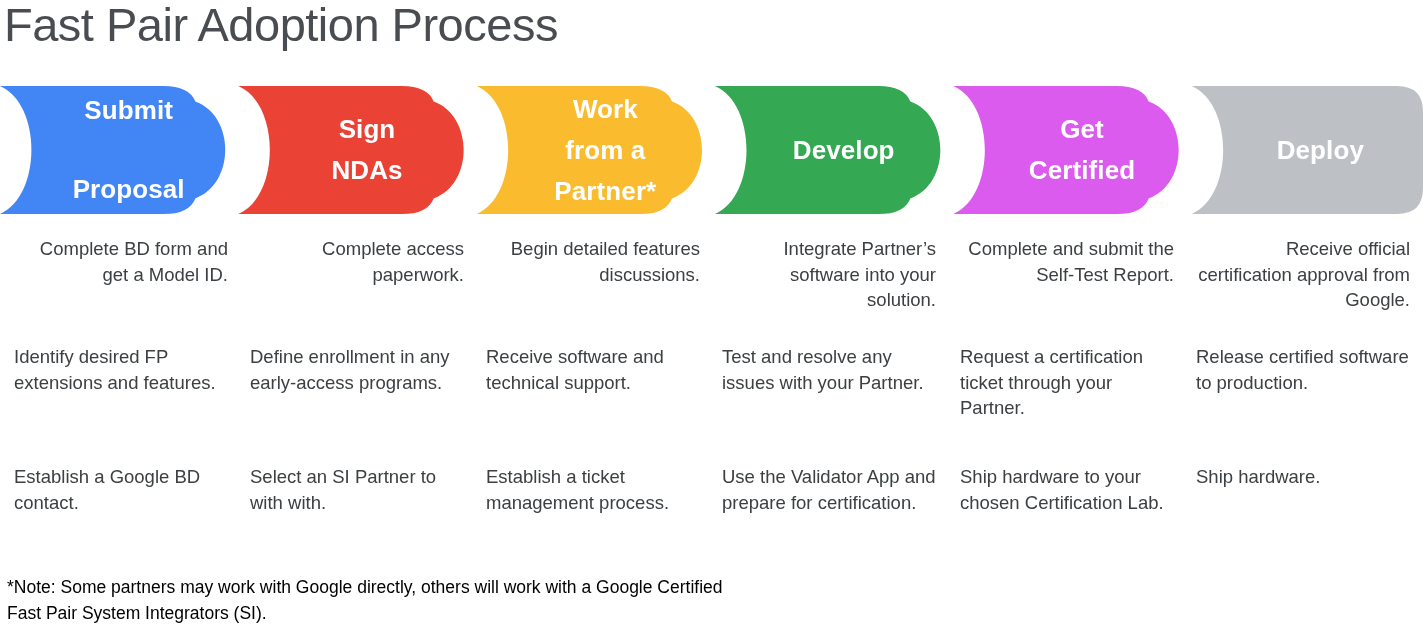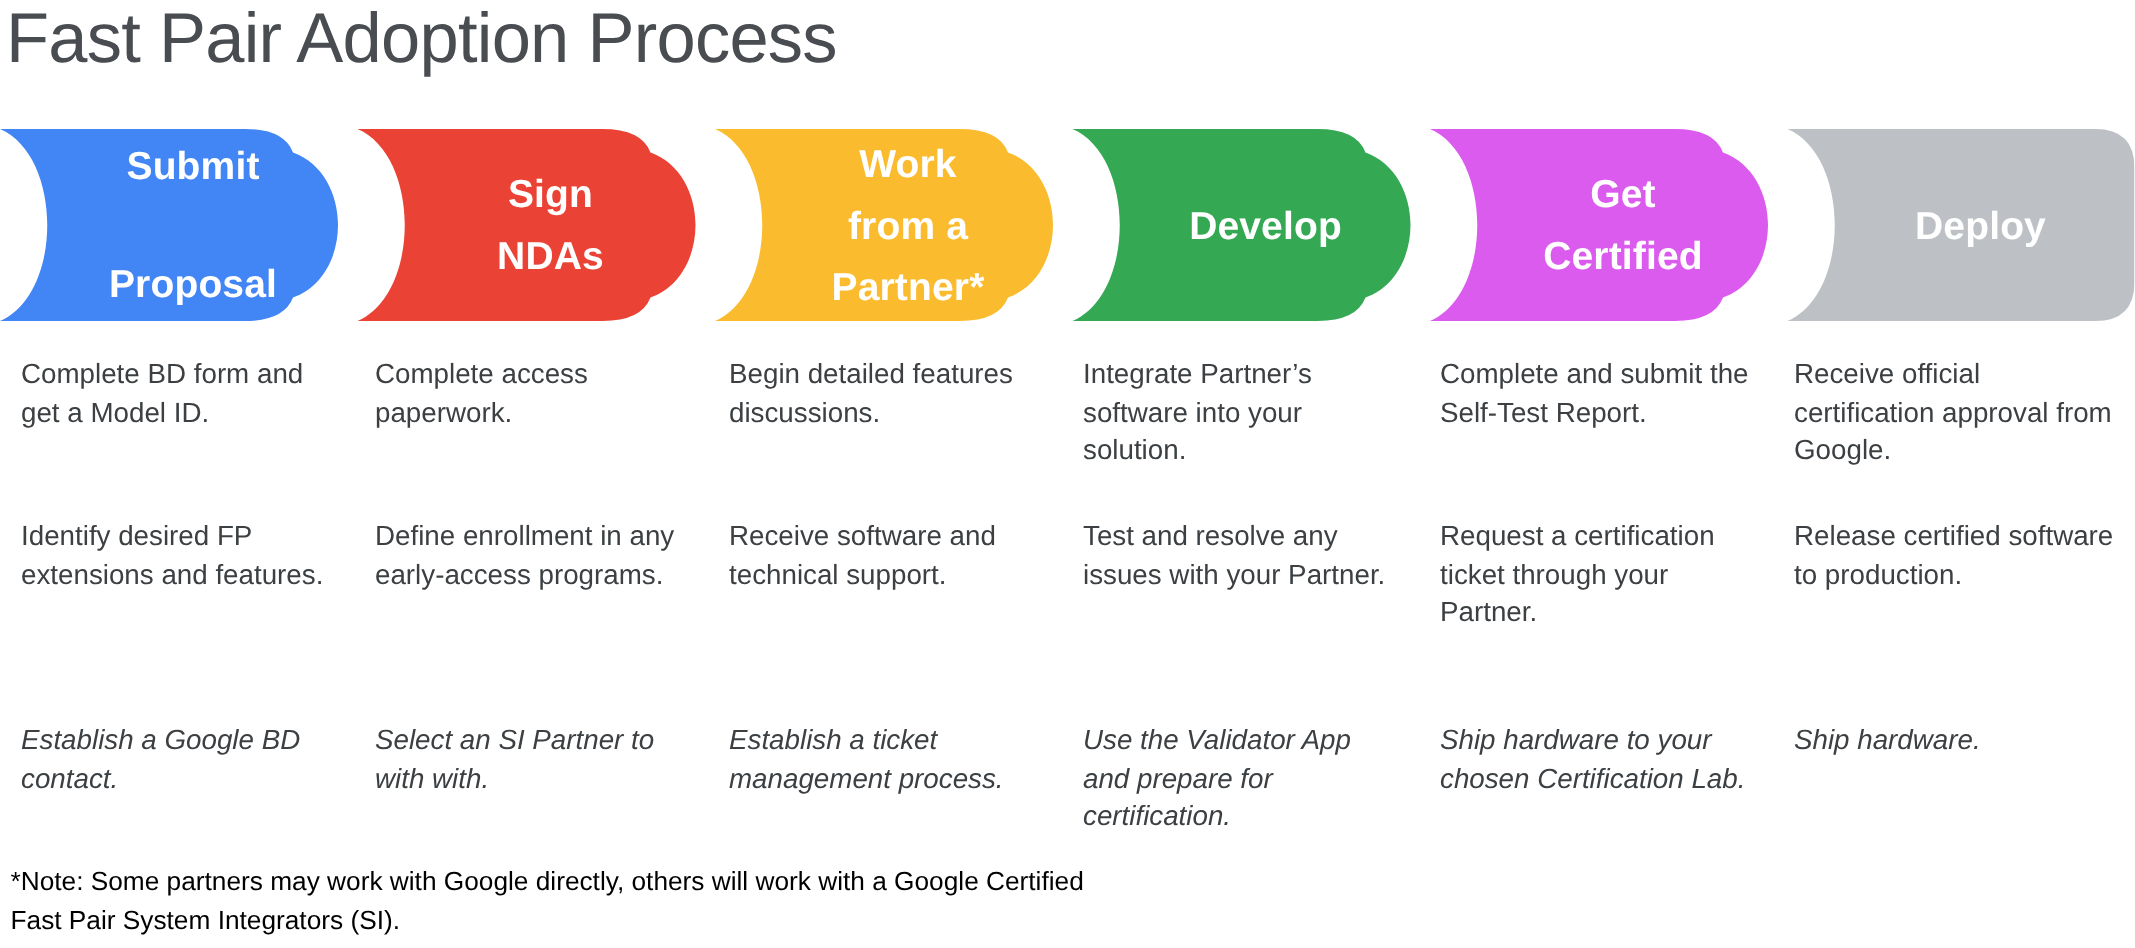--- a/index.html
+++ b/index.html
@@ -37,23 +37,23 @@
   .columns{
     position:absolute;left:0;top:236px;width:1423px;height:316px;
   }
   .col{
     position:absolute;top:0;width:214px;
   }
   .row-block{
     position:absolute;width:214px;
     font-size:18.5px;line-height:25.5px;color:#3c4043;font-weight:400;
   }
-  .r0{top:0px;}
+  .r0{top:0px;text-align:right;}
   .r1{top:108px;}
-  .r2{top:244px;font-style:italic;}
+  .r2{top:228px;}
 
   
   .footnote{
     position:absolute;left:7px;top:574px;width:720px;
     font-size:17.5px;line-height:26px;color:#000000;font-weight:400;
   }
 </style>
 </head>
 <body>
 

